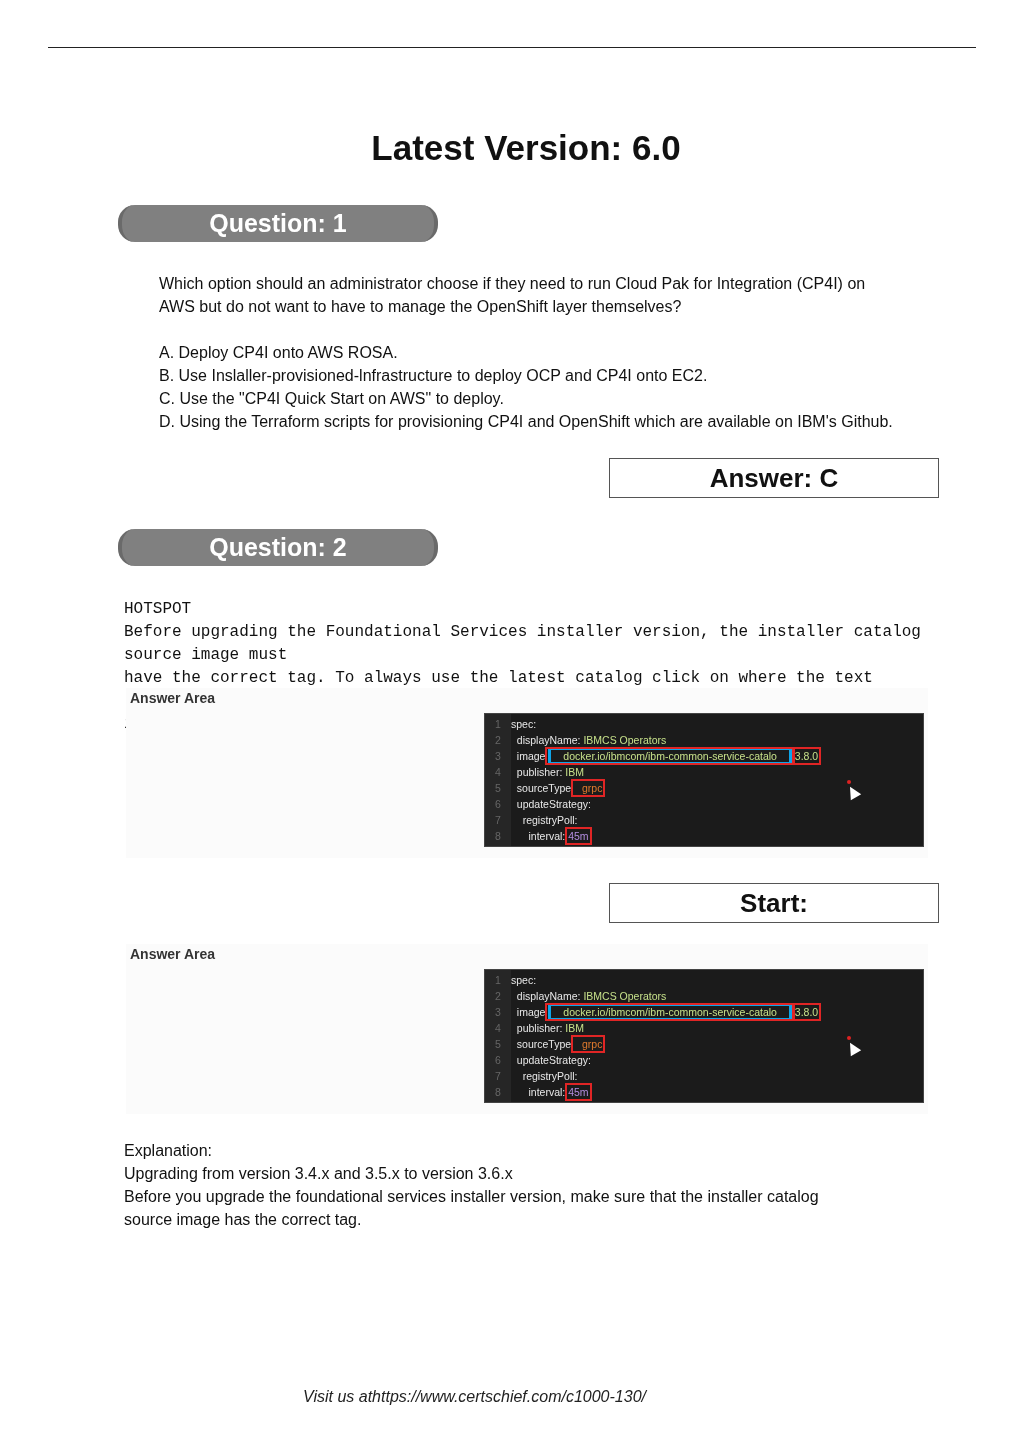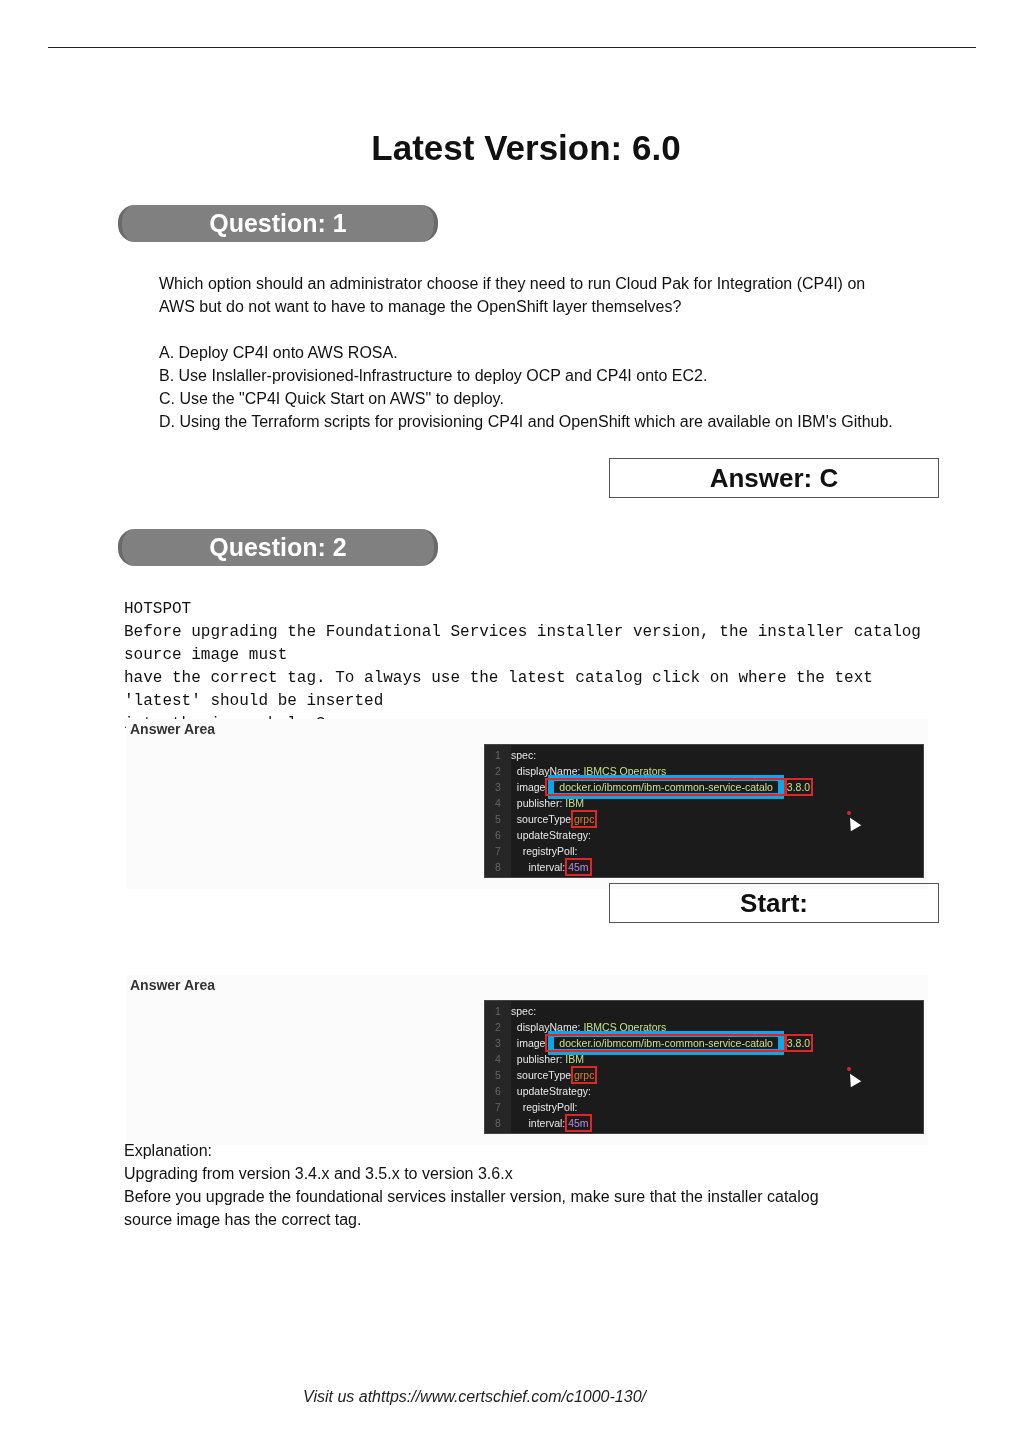--- a/index.html
+++ b/index.html
@@ -20,39 +20,39 @@
     display: flex; align-items: center; justify-content: center; border-radius: 17px;
   }
   .text-block { position: absolute; left: 124px; width: 800px; font-size: 16px; line-height: 23px; color: #111; }
   .text-block p { margin: 0; }
   .answer-box {
     position: absolute; left: 609px; width: 330px; height: 40px; box-sizing: border-box;
     border: 1px solid #555; display: flex; align-items: center; justify-content: center;
     font-weight: bold; font-size: 26px; color: #111;
   }
   .answer-area {
-    position: absolute; left: 126px; width: 802px; height: 170px; background: #fbfbfb; margin-top: 31px;
+    position: absolute; left: 126px; width: 802px; height: 170px; background: #fbfbfb;
   }
   .answer-area-label {
     position: absolute; left: 4px; top: 2px; font-weight: bold; font-size: 14px; color: #333;
   }
   .code-panel {
     position: absolute; left: 358px; width: 440px; height: 134px; background: #1b1b1b;
     font-family: Liberation Sans, sans-serif; font-size: 10.5px; color: #ddd;
     border: 1px solid #444; box-sizing: border-box;
   }
   .gutter { position: absolute; left: 0; top: 0; width: 26px; height: 100%; background: #262626; }
   .code-line { position: absolute; left: 0; height: 16px; line-height: 16px; width: 100%; white-space: pre; }
   .ln { display: inline-block; width: 26px; text-align: center; color: #666; }
   .key { color: #e8e8e8; }
   .val-green { color: #c6e08a; }
-  .val-orange { color: #e07a2e; }
+  .val-orange { color: #e07a2e; padding-left: 8px; }
   .val-purple { color: #b38de0; }
   .hl { outline: 2px solid #e02525; outline-offset: 1px; }
-  .hl-inner { border: 6px solid #0ea5e9; padding: 0 5px; }
+  .hl-inner { border: 3px solid #0ea5e9; padding: 0 12px; }
   .cursor {
     position: absolute; width: 0; height: 0;
     border-left: 6px solid transparent; border-right: 6px solid transparent;
     border-bottom: 12px solid #fff; transform: rotate(-30deg);
   }
   .red-dot { position: absolute; width: 4px; height: 4px; border-radius: 50%; background: #d22; }
   .footer {
     position: absolute; left: 0; top: 1388px; width: 949px; text-align: center;
     font-style: italic; font-size: 16px; color: #222;
   }

